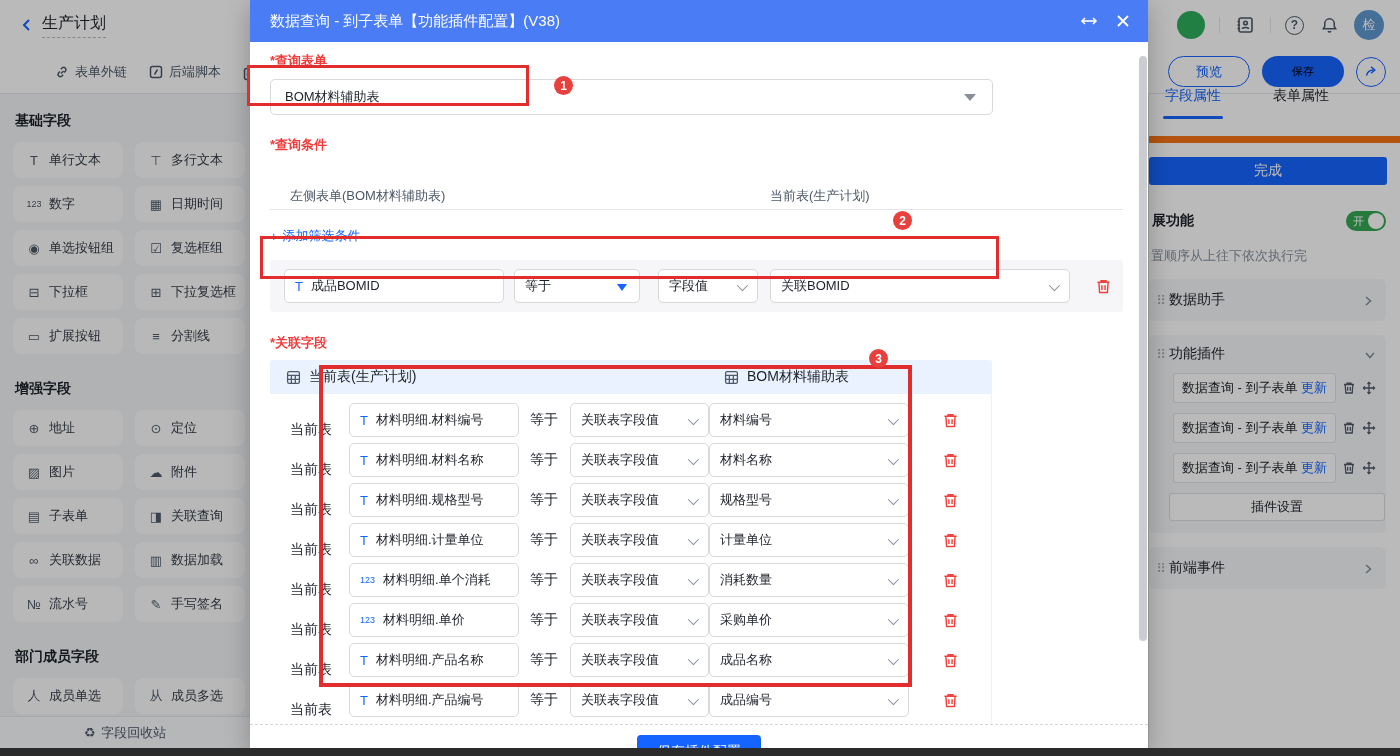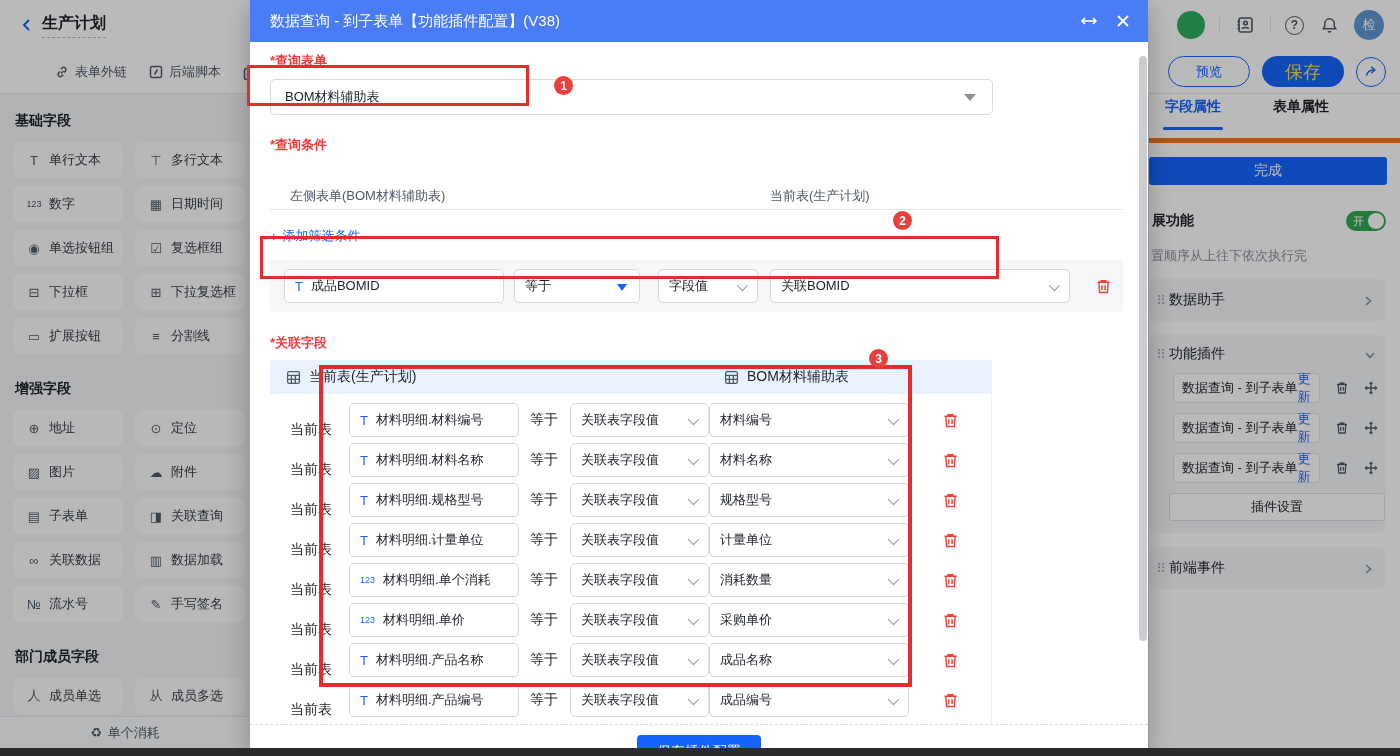--- a/index.html
+++ b/index.html
@@ -6,78 +6,78 @@
   html,body { width:1400px; height:756px; overflow:hidden;
     font-family:"Liberation Sans","DejaVu Sans",sans-serif; background:#fff; color:#1d2129; }
   .icon-svg { display:inline-block; vertical-align:middle; }
 
   
   .page { position:absolute; inset:0; z-index:1; background:#fff; }
 
   .topbar { position:absolute; left:0; top:0; right:0; height:50px; background:#fff;
     display:flex; align-items:center; justify-content:space-between; padding:0 16px 0 20px; }
   .back-group { display:flex; align-items:center; gap:8px; cursor:pointer; }
-  .back-title { font-size:16px; font-weight:bold; color:#1d2129; border-bottom:1px dashed #b5bac2; padding-bottom:3px; }
+  .back-title { font-size:16px; font-weight:normal; color:#1d2129; border-bottom:1px dashed #b5bac2; padding-bottom:3px; }
   .account-group { display:flex; align-items:center; gap:14px; }
   .v-divider { width:1px; height:16px; background:#e5e6eb; }
   .presence-dot { width:28px; height:28px; border-radius:50%; background:#2fae5e; }
   .round-icon { width:22px; height:22px; display:flex; align-items:center; justify-content:center; color:#4e5969; }
   .help-circle { width:19px; height:19px; border:1.6px solid #4e5969; border-radius:50%; font-size:12px; font-weight:bold;
     display:flex; align-items:center; justify-content:center; color:#4e5969; }
   .avatar { width:30px; height:30px; border-radius:50%; background:#6098d0; color:#fff; font-size:13px;
     display:flex; align-items:center; justify-content:center; }
 
   .subbar { position:absolute; left:0; top:50px; right:0; height:44px; background:#fff;
     border-bottom:1px solid #e5e6eb; display:flex; align-items:center; justify-content:space-between;
     padding:0 14px 0 55px; }
   .doc-tabs { display:flex; align-items:flex-end; gap:22px; }
   .doc-tab { display:flex; align-items:center; gap:6px; font-size:13px; color:#4e5969; cursor:pointer; white-space:nowrap; }
   .action-group { display:flex; align-items:center; gap:12px; }
   .btn-outline { min-width:82px; height:31px; border:1px solid #1664ff; color:#1664ff; background:#fff;
     border-radius:16px; font-size:13px; display:flex; align-items:center; justify-content:center; cursor:pointer; }
-  .btn-fill { min-width:82px; height:31px; background:#1664ff; color:#fde047; border-radius:16px; font-size:18px;
+  .btn-fill { min-width:82px; height:31px; background:#1664ff; color:#000000; border-radius:16px; font-size:11px;
     display:flex; align-items:center; justify-content:center; cursor:pointer; }
   .share-btn { width:30px; height:30px; border-radius:50%; border:1px solid #1664ff; color:#1664ff;
     display:flex; align-items:center; justify-content:center; cursor:pointer; }
 
   
   .sidebar { position:absolute; left:0; top:94px; width:250px; bottom:8px; background:#f3f4f6; padding:18px 13px 0 13px; overflow:hidden; }
   .side-section-title { font-size:14px; font-weight:bold; color:#1d2129; margin:0 0 12px 2px; }
   .pill-grid { display:grid; grid-template-columns:110px 110px; gap:8px 12px; margin-bottom:26px; }
   .pill { height:36px; background:#fdfdfd; border-radius:8px; display:flex; align-items:center; gap:7px;
     padding-left:13px; font-size:13px; color:#333a45; cursor:grab; }
   .pill .f-ic { color:#4e5969; font-size:13px; width:16px; text-align:center; flex:none; }
   .pill .f-ic.num { font-size:9px; letter-spacing:0; }
   .ghost-row { display:grid; grid-template-columns:110px 110px; gap:8px 12px; }
   .ghost-pill { height:36px; background:#fdfdfd; border-radius:8px; }
   .side-footer { position:absolute; left:0; right:0; bottom:0; height:32px; background:#fafbfc; border-top:1px solid #e5e6eb;
     display:flex; align-items:center; justify-content:center; gap:6px; font-size:13px; color:#4e5969; cursor:pointer; }
 
   
   .rpanel { position:absolute; left:1148px; top:94px; right:0; bottom:8px; background:#fff; border-left:1px solid #e5e6eb; }
-  .rp-tabs { height:49px; border-bottom:5px solid #f97316; display:flex; align-items:flex-end; gap:48px; padding:0 0 8px 14px;font-weight:bold; }
+  .rp-tabs { height:49px; border-bottom:7px solid #f97316; display:flex; align-items:flex-end; gap:48px; padding:0 0 17px 14px; }
   .rp-tab { font-size:14px; color:#1d2129; padding:0 2px 14px 2px; cursor:pointer; position:relative; }
   .rp-tab.active { color:#1664ff; }
   .rp-tab.active::after { content:""; position:absolute; left:0; right:0; bottom:0; height:3px; background:#1664ff; border-radius:2px; }
   .rp-body { padding:14px 14px 0 0; }
   .done-btn { width:238px; height:28px; background:#1664ff; color:#fff; border-radius:3px; font-size:14px;
     display:flex; align-items:center; justify-content:center; cursor:pointer; }
   .ext-row { margin-top:26px; display:flex; align-items:center; justify-content:space-between; padding-left:3px; }
   .ext-label { font-size:14px; font-weight:bold; color:#1d2129; }
   .toggle { width:40px; height:20px; border-radius:10px; background:#34a853; position:relative; cursor:pointer; }
   .toggle .t-txt { position:absolute; left:7px; top:3px; font-size:11px; color:#fff; line-height:14px; }
   .toggle .t-knob { position:absolute; right:2px; top:2px; width:16px; height:16px; border-radius:50%; background:#fff; }
   .hint { margin-top:16px; font-size:13px; color:#86909c; padding-left:2px; }
   .card { margin-top:14px; background:#f6f7f9; border-radius:6px; display:flex; align-items:center; height:42px; padding:0 12px 0 4px; }
   .drag { color:#a9aeb8; font-size:13px; width:16px; text-align:center; cursor:grab; flex:none; }
   .card-label { font-size:14px; color:#1d2129; flex:1; }
   .chev { color:#86909c; flex:none; cursor:pointer; }
   .plugin-card { margin-top:14px; background:#f6f7f9; border-radius:6px; padding:0 10px 12px 4px; }
   .plugin-head { display:flex; align-items:center; height:38px; }
-  .plugin-item { display:flex; align-items:center; gap:15px; margin:0 0 10px 20px; }
+  .plugin-item { display:flex; align-items:center; gap:6px; margin:0 0 10px 20px; }
   .pi-box { width:172px; height:30px; background:#fff; border:1px solid #e1e3e8; border-radius:3px;
     display:flex; align-items:center; justify-content:space-between; padding:0 8px; cursor:pointer; }
   .pi-label { font-size:13px; color:#1d2129; white-space:nowrap; }
   .pi-action { font-size:13px; color:#1664ff; cursor:pointer; }
   .pi-ic { color:#4e5969; cursor:pointer; display:flex; }
   .plugin-settings { margin:2px 0 0 16px; width:216px; height:28px; background:#fff; border:1px solid #dcdee2;
     border-radius:3px; font-size:13px; color:#1d2129; display:flex; align-items:center; justify-content:center; cursor:pointer; }
 
   
   .overlay { position:absolute; inset:0; z-index:20; background:rgba(0,0,0,0.27); }
@@ -339,21 +339,21 @@
             <span>成员多选</span>
           </div>
         </div>
       <div class="ghost-row">
         <div class="ghost-pill"></div>
         <div class="ghost-pill"></div>
       </div>
     </div>
     <div class="side-footer">
       <span>♻</span>
-      <span>单个消耗</span>
+      <span>字段回收站</span>
     </div>
   </div>
 
   <div class="rpanel">
     <div class="rp-tabs">
       <div class="rp-tab active">字段属性</div>
       <div class="rp-tab">表单属性</div>
     </div>
     <div class="rp-body">
       <div class="done-btn">完成</div>

